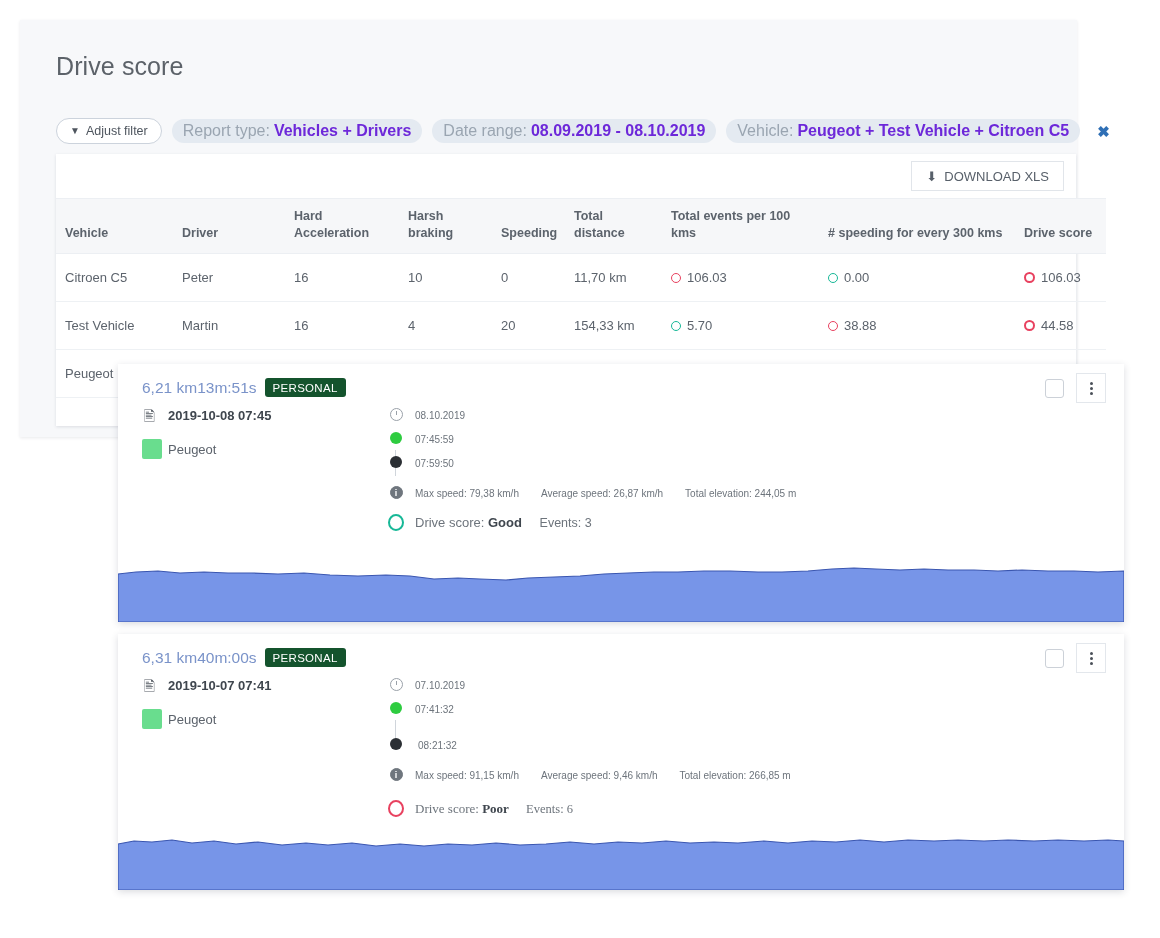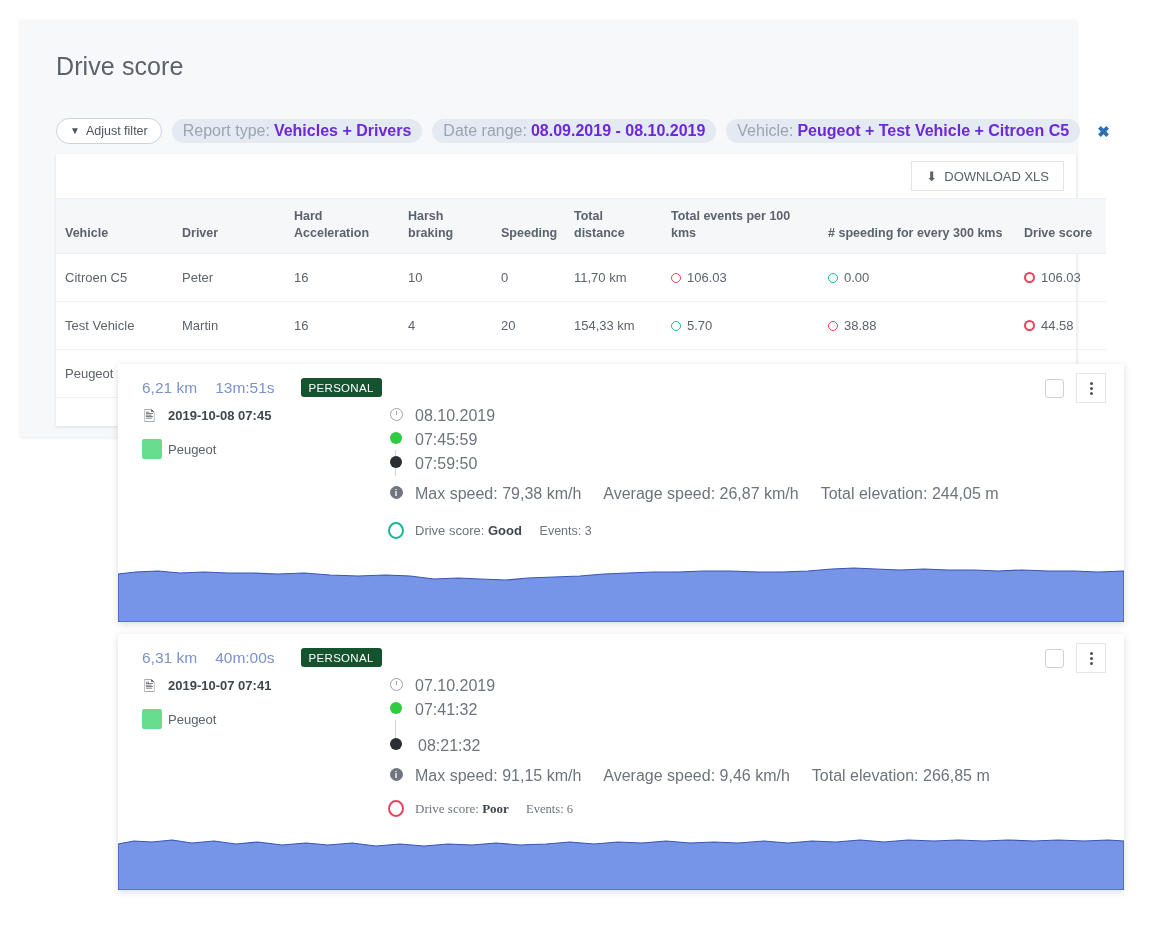--- a/index.html
+++ b/index.html
@@ -106,21 +106,21 @@
     position: absolute; background: #ffffff;
     box-shadow: 0 2px 7px rgba(40,50,70,.17);
     overflow: hidden;
   }
   #trip-card-0 { left: 118px; top: 364px; width: 1006px; height: 258px; }
   #trip-card-1 { left: 118px; top: 634px; width: 1006px; height: 256px; }
 
   .trip-top { position: relative; height: 44px; }
   .trip-stats {
     position: absolute; left: 24px; top: 14px;
-    display: flex; align-items: center; gap: 18px;
+    display: flex; align-items: center; 
   }
   .trip-dist, .trip-dur { font-size: 15.5px; color: #7a93c9; font-weight: 400; }
   .tag-personal {
     margin-left: 8px; display: inline-flex; align-items: center;
     height: 19px; padding: 0 8px; border-radius: 3px;
     background: #14532d; color: #ffffff;
     font-size: 11.5px; font-weight: 400; letter-spacing: .3px;
   }
   .trip-actions { position: absolute; right: 18px; top: 9px; display: flex; align-items: center; gap: 12px; }
   .chk {
@@ -138,21 +138,21 @@
   .left-col { position: absolute; left: 24px; top: 0; width: 230px; }
   .lrow { display: flex; align-items: center; gap: 11px; margin-bottom: 16px; }
   .lrow .glyph { width: 15px; text-align: center; color: #555b63; font-size: 14px; line-height:1; }
   .lrow .ttxt { font-size: 13px; font-weight: 700; color: #3f464e; }
   .swatch { width: 20px; height: 20px; background: #69dd8e; border-radius: 2px; display:block; }
   .veh-name { font-size: 13px; color: #5c636c; }
 
   .right-col { position: absolute; left: 270px; top: 0; right: 10px; }
   .rrow { display: flex; align-items: flex-start; gap: 11px; height: 24px; position: relative; }
   .rrow .ic { width: 16px; display: flex; align-items: center; justify-content: center; flex: 0 0 16px; }
-  .rtxt { font-size: 16px; color: #6d747c; line-height: 16px; }
+  .rtxt { font-size: 10px; color: #6d747c; line-height: 16px; }
   .rtxt.strong b { font-weight: 700; color: #3f464e; }
   .dot { width: 12px; height: 12px; border-radius: 50%; display: block; }
   .dot.green { background: #2ecc40; }
   .dot.black { background: #2b2f34; }
   .clock, .info {
     width: 13px; height: 13px; border-radius: 50%;
     border: 1.4px solid #9aa1a9; position: relative; color:#9aa1a9;
     font-size: 9px; display:flex; align-items:center; justify-content:center;
   }
   .clock::after {
@@ -348,21 +348,21 @@
           <span class="rtxt">07:59:50</span>
         </div>
         <div class="rrow" style="margin-top:6px;">
           <span class="ic">
               <span class="info">i</span>
             </span>
           <span class="rtxt">
             <span class="gap-txt">Max speed: 79,38 km/h</span><span class="gap-txt">Average speed: 26,87 km/h</span><span>Total elevation: 244,05 m</span>
           </span>
         </div>
-        <div class="rrow" style="margin-top:12px; height:22px;">
+        <div class="rrow" style="margin-top:4px; height:22px;">
           <span class="ic">
               <span class="big-ring c-teal"></span>
             </span>
           <span class="rtxt strong" style="font-size:13px; line-height:17px;">
             <span>Drive score:</span>
             <b>Good</b>
             <span style="margin-left:14px; font-size:12.5px;">Events: 3</span>
           </span>
         </div>
       </div>

